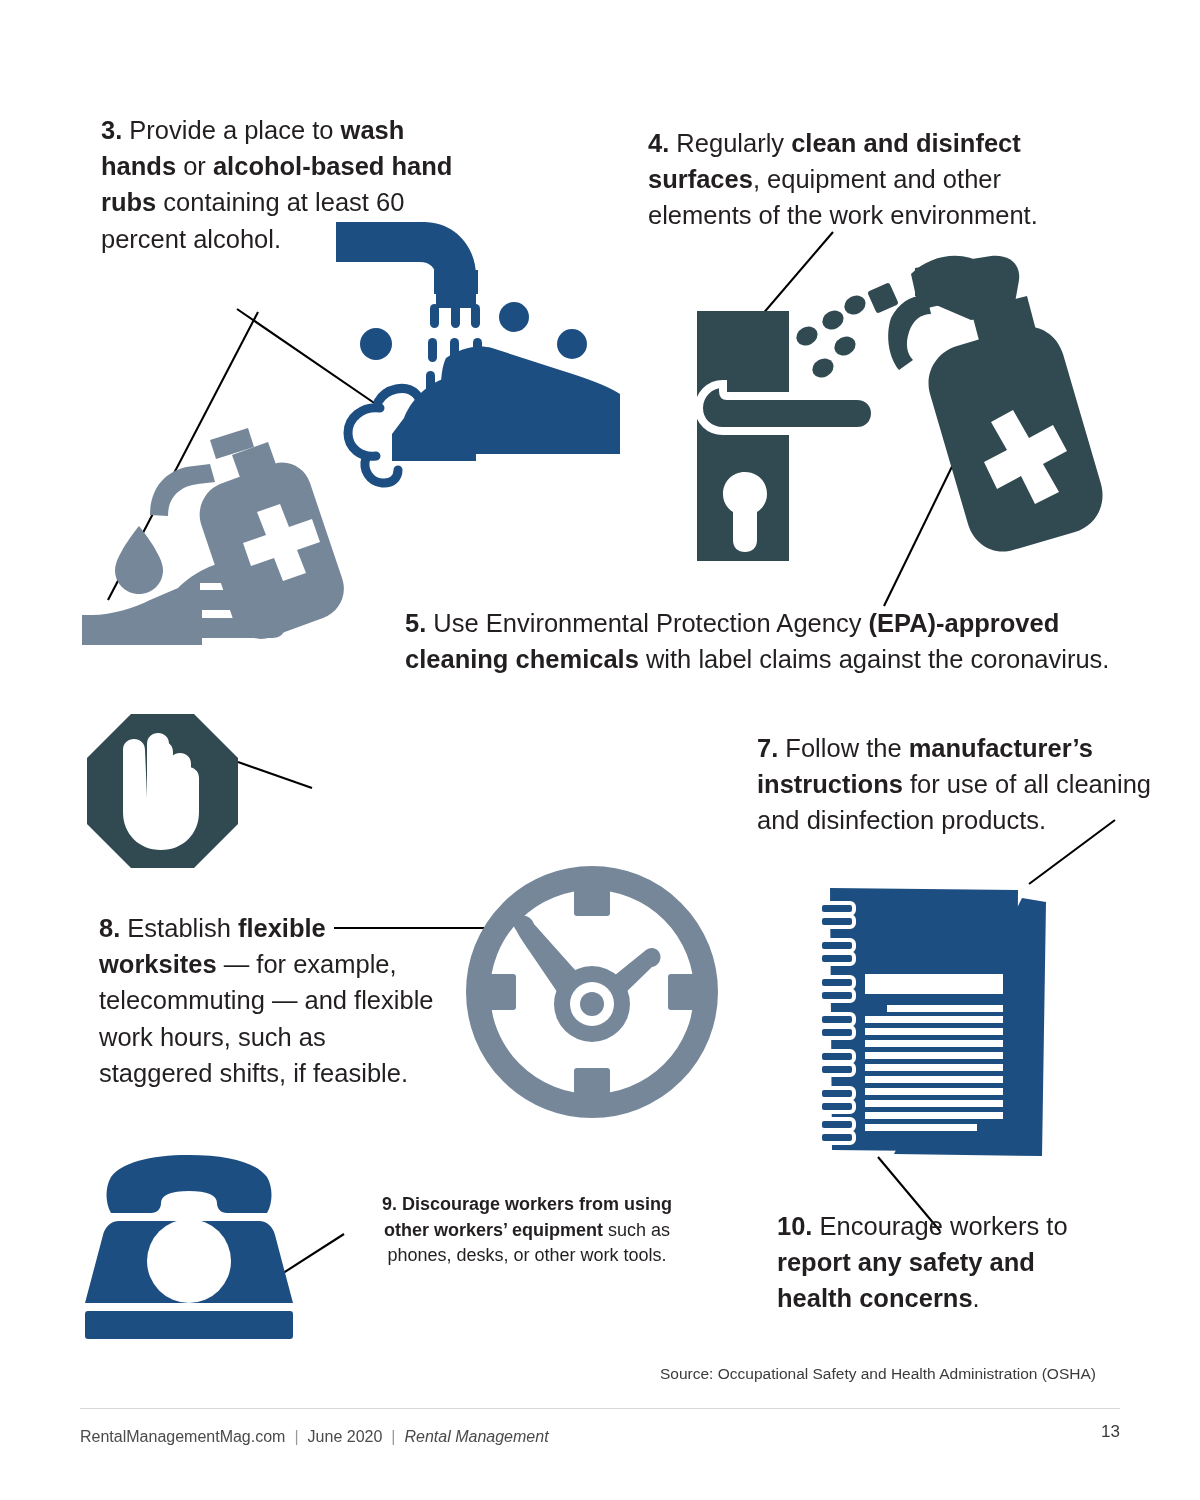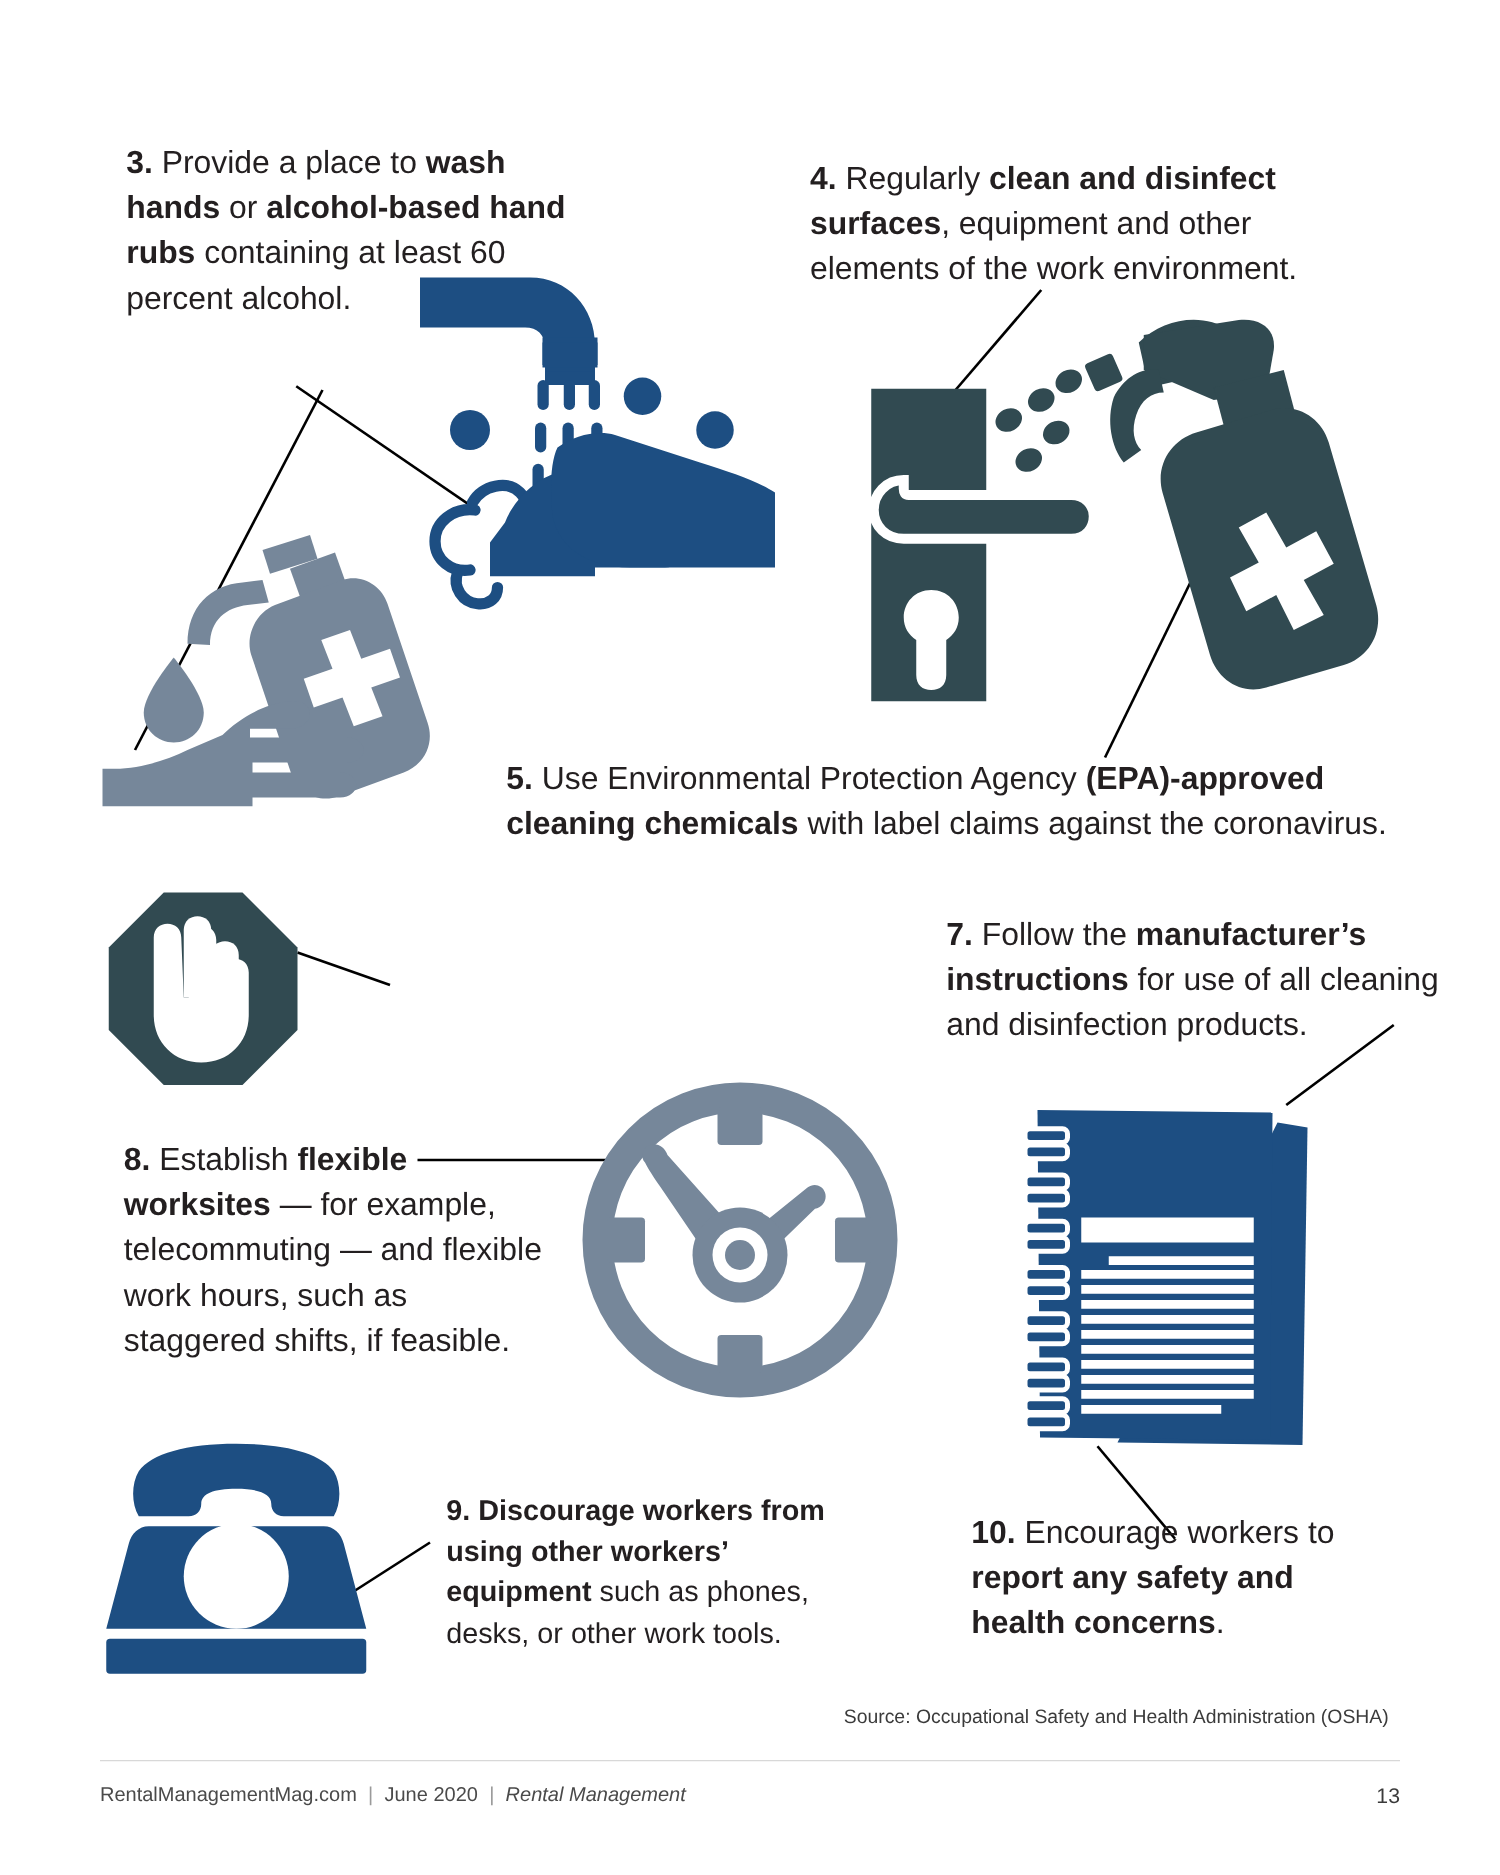--- a/index.html
+++ b/index.html
@@ -7,35 +7,35 @@
        font-family:"Liberation Sans","DejaVu Sans",sans-serif;color:#231f20;}
   .page{position:absolute;inset:0;}
   .tip{position:absolute;line-height:1.42;color:#231f20;}
   .tip b{font-weight:700;}
   .num{font-weight:700;}
   svg{display:block;overflow:visible;}
   .leader{position:absolute;}
   .leader line{stroke:#000;stroke-width:2.1;}
   .src{position:absolute;font-size:15.5px;color:#3b3b3b;}
   .footer{position:absolute;left:80px;right:80px;bottom:48px;height:30px;
-          display:flex;align-items:center;justify-content:space-between;
+          display:flex;justify-content:space-between;
           font-size:16px;color:#4a4a4a;}
   .footer .rule{position:absolute;left:0;right:0;top:-14px;height:1px;background:#d8d8d8;}
   .foot-left{display:flex;align-items:center;gap:9px;}
   .foot-left .sep{color:#9a9a9a;}
   .foot-left .ital{font-style:italic;}
   .pageno{font-size:17px;color:#3b3b3b;}
   
   #tip3{left:101px;top:112px;width:370px;font-size:25.5px;}
   #tip4{left:648px;top:125px;width:420px;font-size:25.5px;}
   #tip5{left:405px;top:605px;width:730px;font-size:25.5px;}
   #tip6{left:308px;top:730px;width:400px;font-size:25.5px;}
   #tip7{left:757px;top:730px;width:420px;font-size:25.5px;}
   #tip8{left:99px;top:910px;width:340px;font-size:25.5px;}
-  #tip9{left:357px;top:1192px;width:340px;font-size:23px;}
+  #tip9{left:357px;top:1192px;width:340px;font-size:18px;text-align:center;}
   #tip10{left:777px;top:1208px;width:330px;font-size:25.5px;}
 </style>
 </head>
 <body>
 
 <div class="page">
 
   <div class="tip" id="tip3"><span class="num">3.</span><span> Provide a place to </span><b>wash hands</b><span> or </span><b>alcohol-based hand rubs</b><span> containing at least 60 percent alcohol.</span></div>
 
   <svg class="leader" style="left:90px;top:300px;width:290px;height:310px;">
@@ -278,21 +278,21 @@
       <path d="M44 66 L184 66 C192 66 198 72 200 80 L218 148 L10 148 L28 80
                C30 72 36 66 44 66 Z"></path>
 
       <rect x="10" y="156" width="208" height="28" rx="3"></rect>
     </g>
     <circle cx="114" cy="106" r="42" fill="#ffffff"></circle>
   </svg>
 
   <div class="tip" id="tip10"><span class="num">10.</span><span> Encourage workers to </span><b>report any safety and health concerns</b><span>.</span></div>
 
-  <div class="src" style="left:675px;top:1365px;">Source: Occupational Safety and Health Administration (OSHA)</div>
+  <div class="src" style="left:660px;top:1365px;">Source: Occupational Safety and Health Administration (OSHA)</div>
 
   <div class="footer">
     <div class="rule"></div>
     <div class="foot-left">
       <span>RentalManagementMag.com</span>
       <span class="sep">|</span>
       <span>June 2020</span>
       <span class="sep">|</span>
       <span class="ital">Rental Management</span>
     </div>

